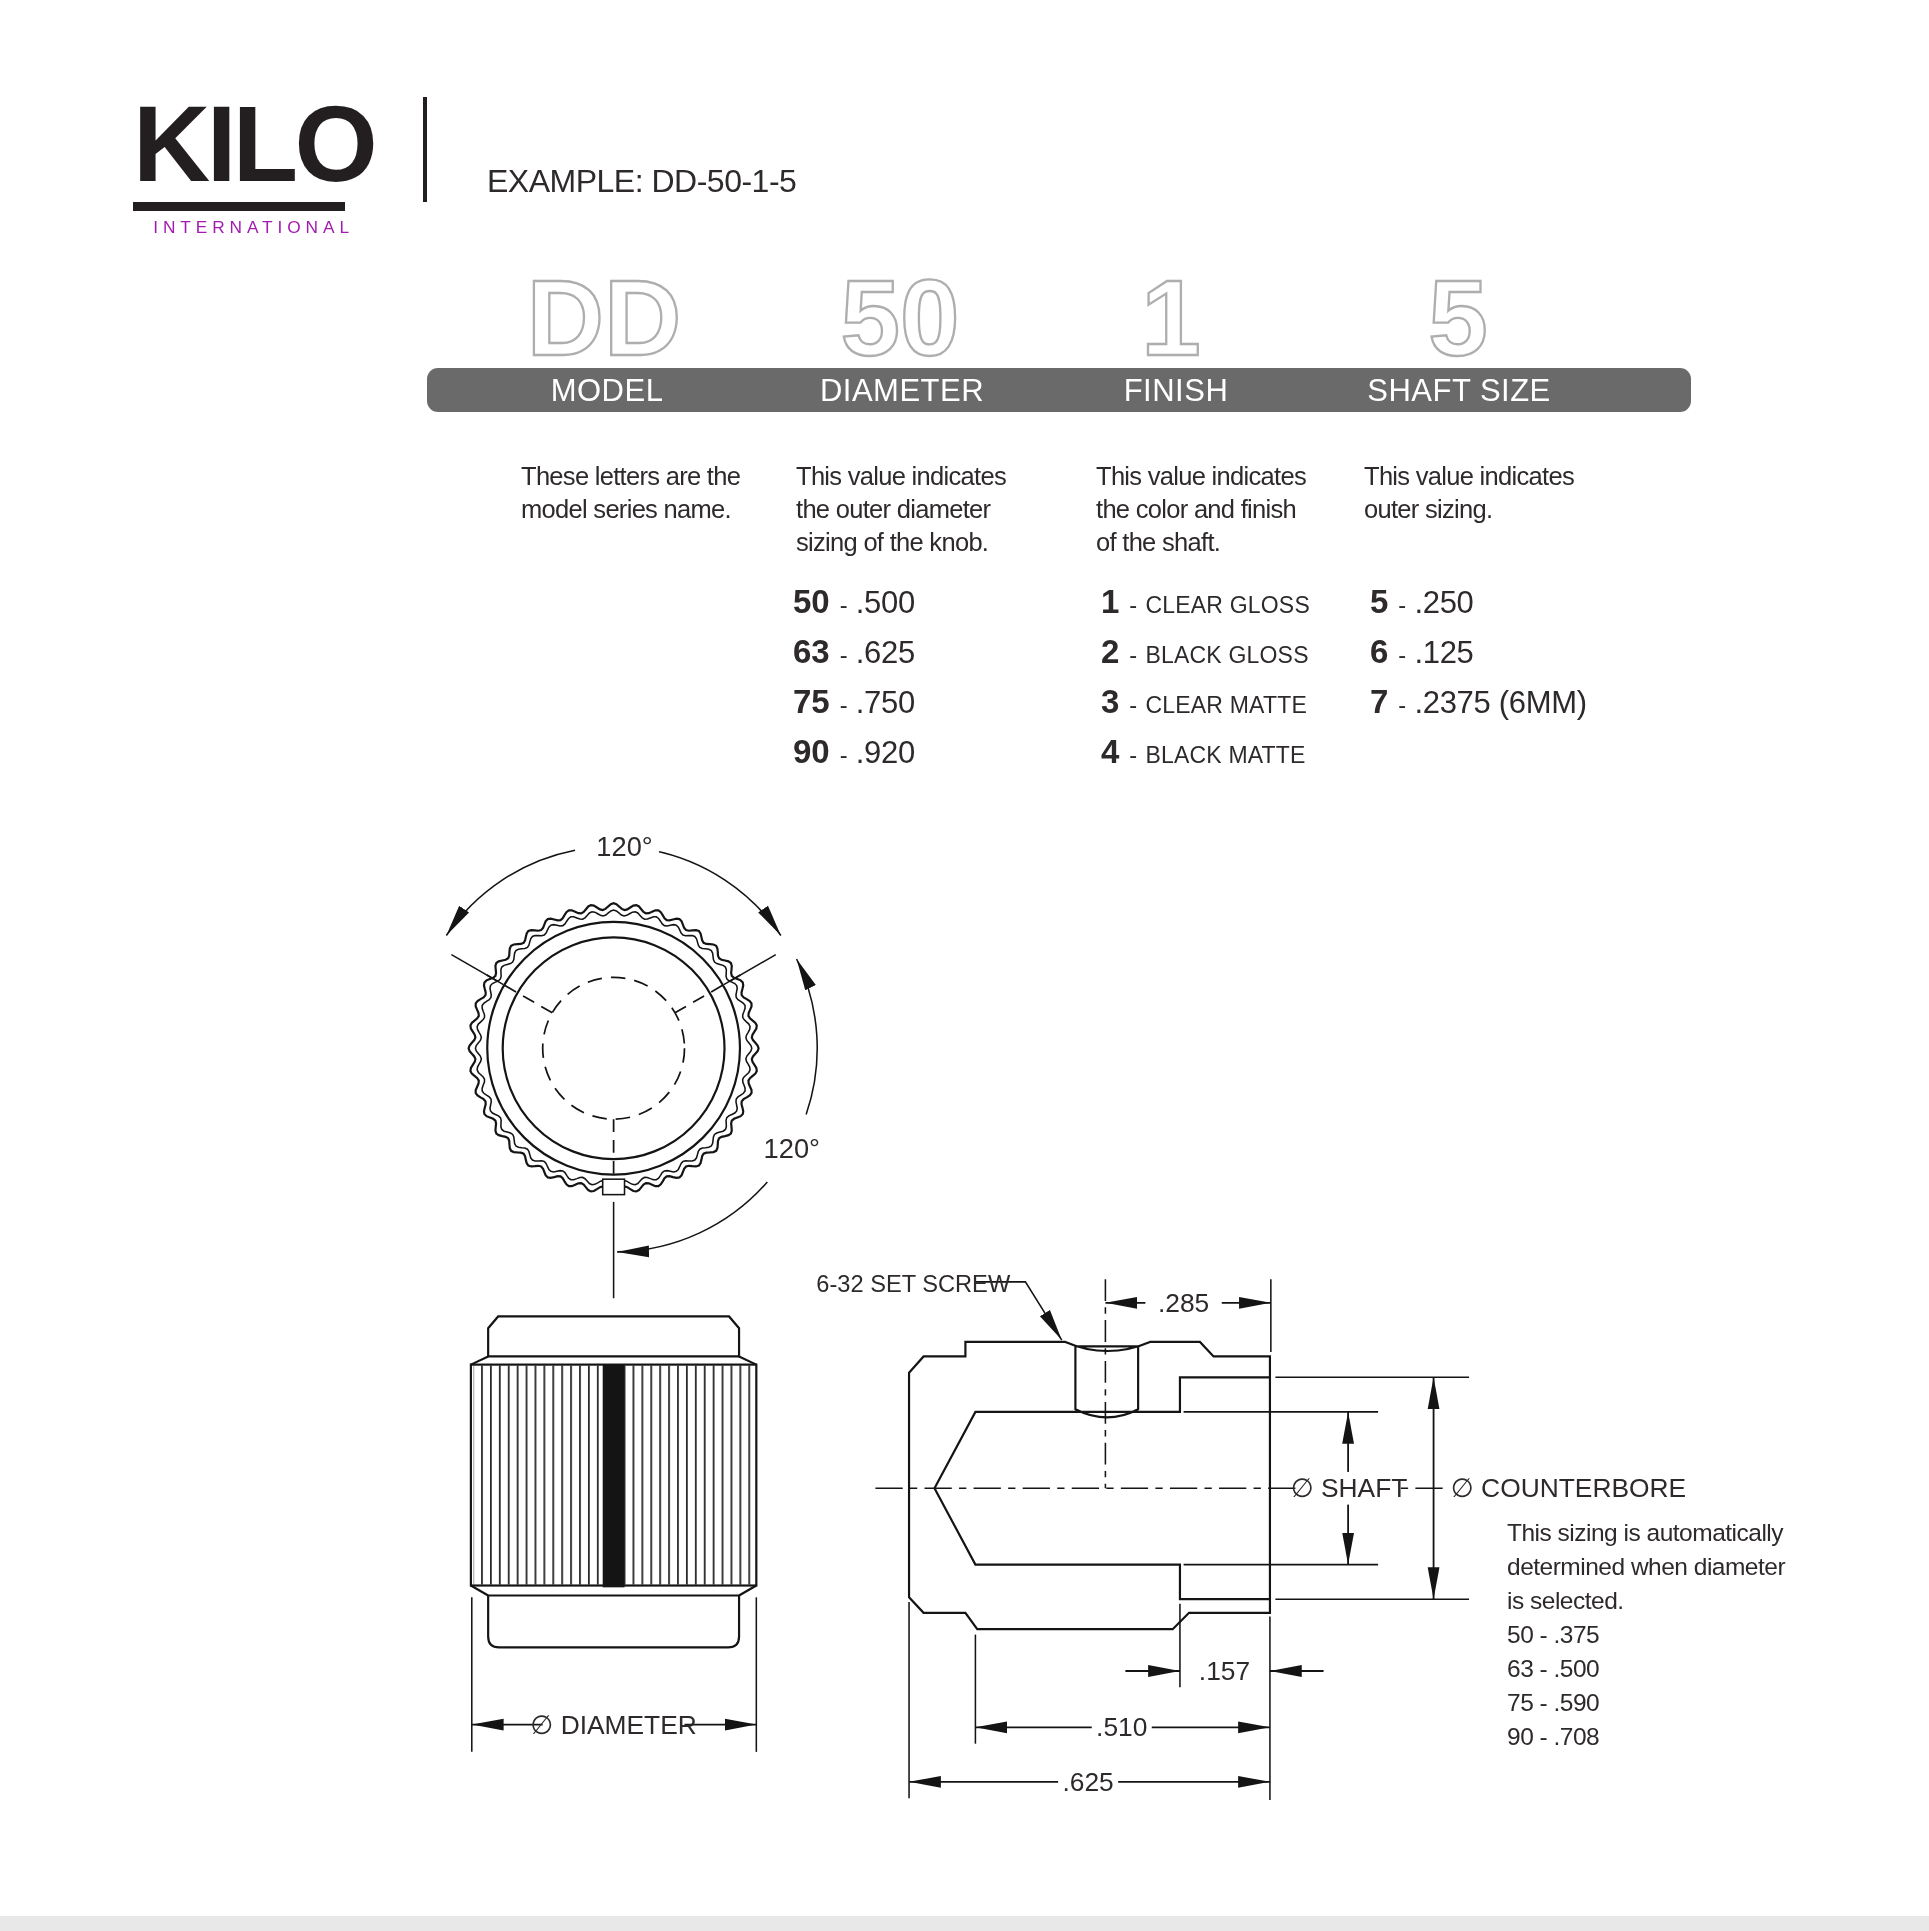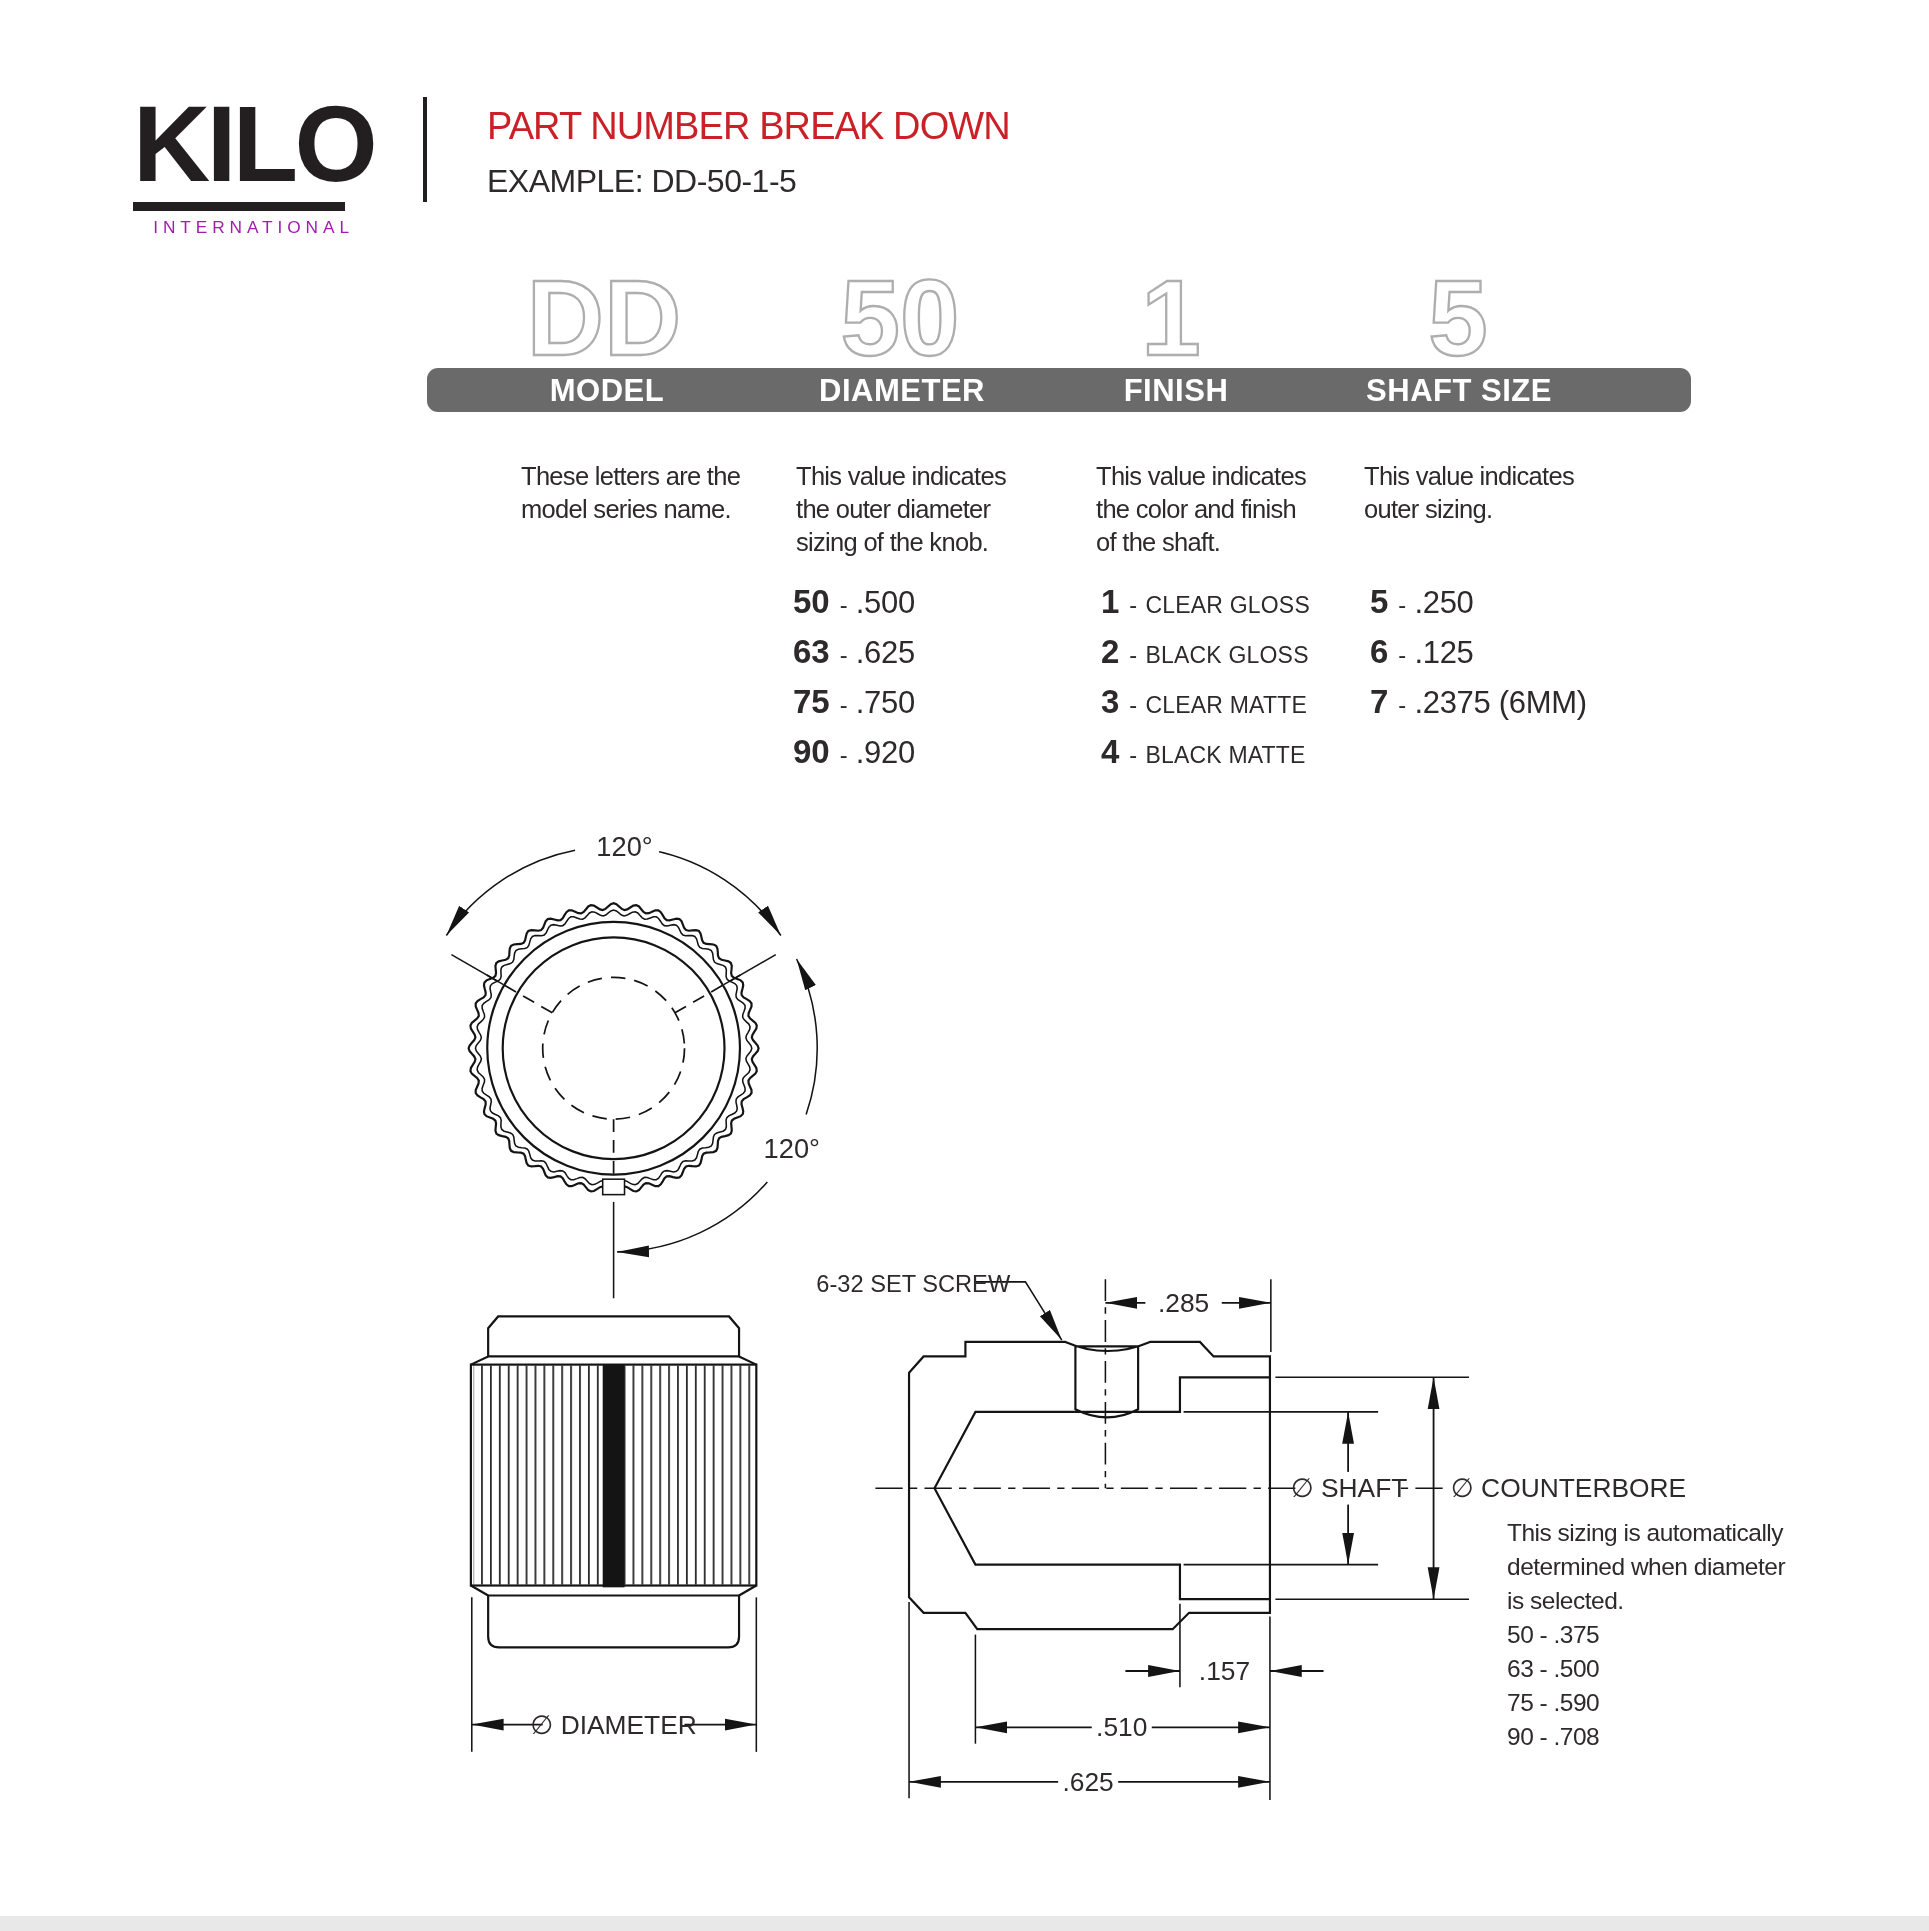--- a/index.html
+++ b/index.html
@@ -28,21 +28,21 @@
   .bigchar{
     font-size:107px;font-weight:bold;line-height:1;color:#ffffff;
     -webkit-text-stroke:2.3px var(--outline_gray);
     transform:translateX(-50%);white-space:nowrap;
   }
   .code-bar{
     left:427px;top:368px;width:1264px;height:44px;border-radius:11px;
     background:var(--bar_gray);
   }
   .bar-label{
-    top:0;height:44px;line-height:45px;font-size:31px;font-weight:bold;color:#fff;
+    top:0;height:44px;line-height:45px;font-size:31px;font-weight:normal;color:#fff;
     letter-spacing:0.5px;transform:translateX(-50%);white-space:nowrap;position:absolute;
   }
   
   .desc-line{font-size:25.5px;line-height:33px;letter-spacing:-0.7px;color:var(--ink);white-space:nowrap;}
   .item{position:absolute;display:flex;align-items:baseline;white-space:nowrap;}
   .item .code{font-size:33px;font-weight:bold;color:var(--ink);}
   .item .dash{font-size:23.6px;margin:0 8.2px 0 10px;color:var(--ink);}
   .item .val{font-size:31px;letter-spacing:-0.3px;color:var(--ink);}
   .item .val.caps{font-size:23px;letter-spacing:0.2px;}
   
@@ -64,21 +64,20 @@
 <body>
 
 <div class="page">
 
   <div class="abs" style="left:133px;top:91px;">
     <div class="logo-word">KILO</div>
     <div class="logo-rule" style="width:212px;margin-top:3.6px;"></div>
     <div class="logo-sub" style="margin-top:6.4px;">INTERNATIONAL</div>
   </div>
   <div class="abs header-divider" style="left:423px;top:97px;height:105px;"></div>
-  <div class="abs page-title" style="left:487px;top:105px;">PART NUMBER BREAK DOWN</div>
   <div class="abs page-example" style="left:487px;top:163px;">EXAMPLE: DD-50-1-5</div>
 
   <div class="abs bigchar" style="left:604px;top:265px;">DD</div>
   <div class="abs bigchar" style="left:900px;top:265px;">50</div>
   <div class="abs bigchar" style="left:1171px;top:265px;">1</div>
   <div class="abs bigchar" style="left:1458px;top:265px;">5</div>
 
   <div class="abs code-bar">
     <span class="bar-label" style="left:180px;">MODEL</span>
     <span class="bar-label" style="left:475px;">DIAMETER</span>

